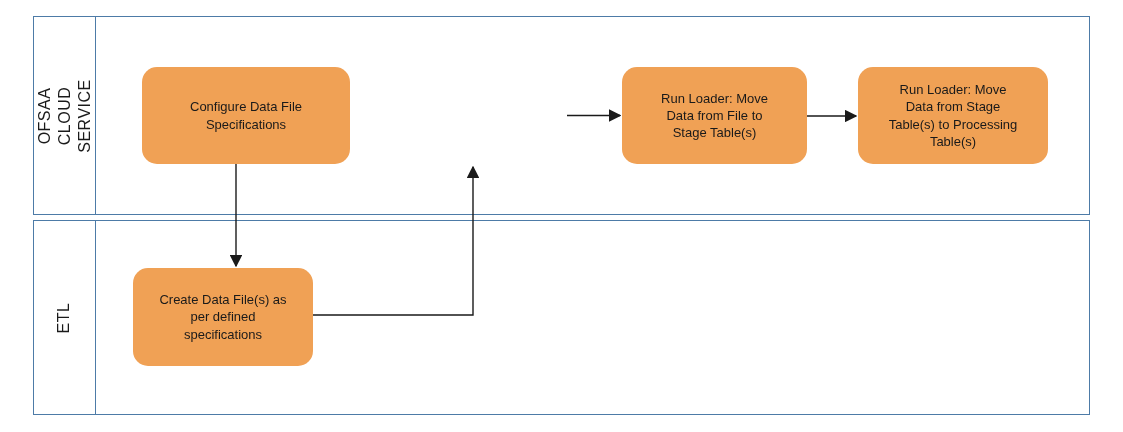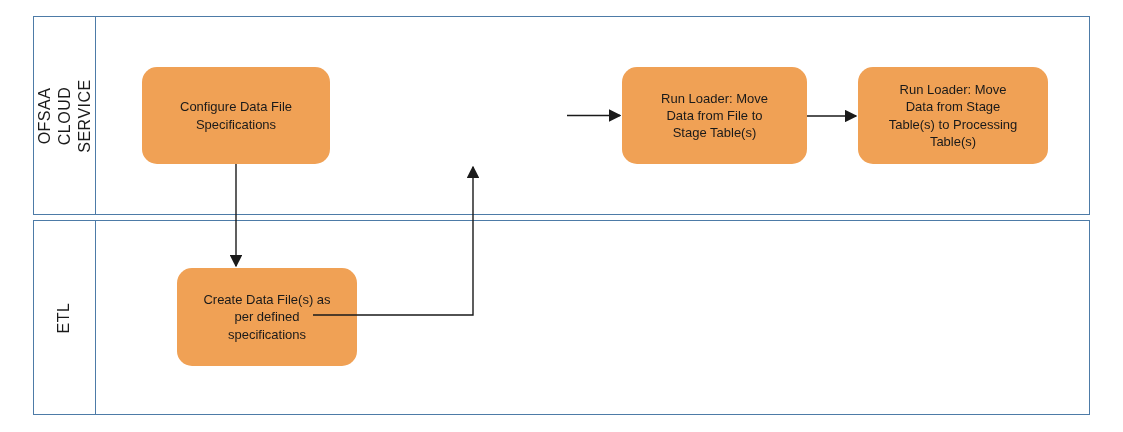--- a/index.html
+++ b/index.html
@@ -47,25 +47,25 @@
     display:flex;align-items:center;justify-content:center;
     text-align:center;
     padding:6px 8px;
   }
   .node-label{
     font-size:13px;
     line-height:1.32;
     white-space:pre-line;
     color:var(--text);
   }
-  .node-configure{left:142px;top:67px;width:188px;height:97px;}
+  .node-configure{left:142px;top:67px;width:208px;height:97px;}
   .node-upload{left:380px;top:67px;width:187px;height:97px;}
   .node-loader-stage{left:622px;top:67px;width:185px;height:97px;}
   .node-loader-processing{left:858px;top:67px;width:190px;height:97px;}
-  .node-create{left:133px;top:268px;width:180px;height:98px;margin-left:44px;}
+  .node-create{left:133px;top:268px;width:180px;height:98px;}
   .connector-layer{
     position:absolute;left:0;top:0;width:1123px;height:432px;
     pointer-events:none;
   }
 </style>
 </head>
 <body>
 
 <div class="canvas">
 

